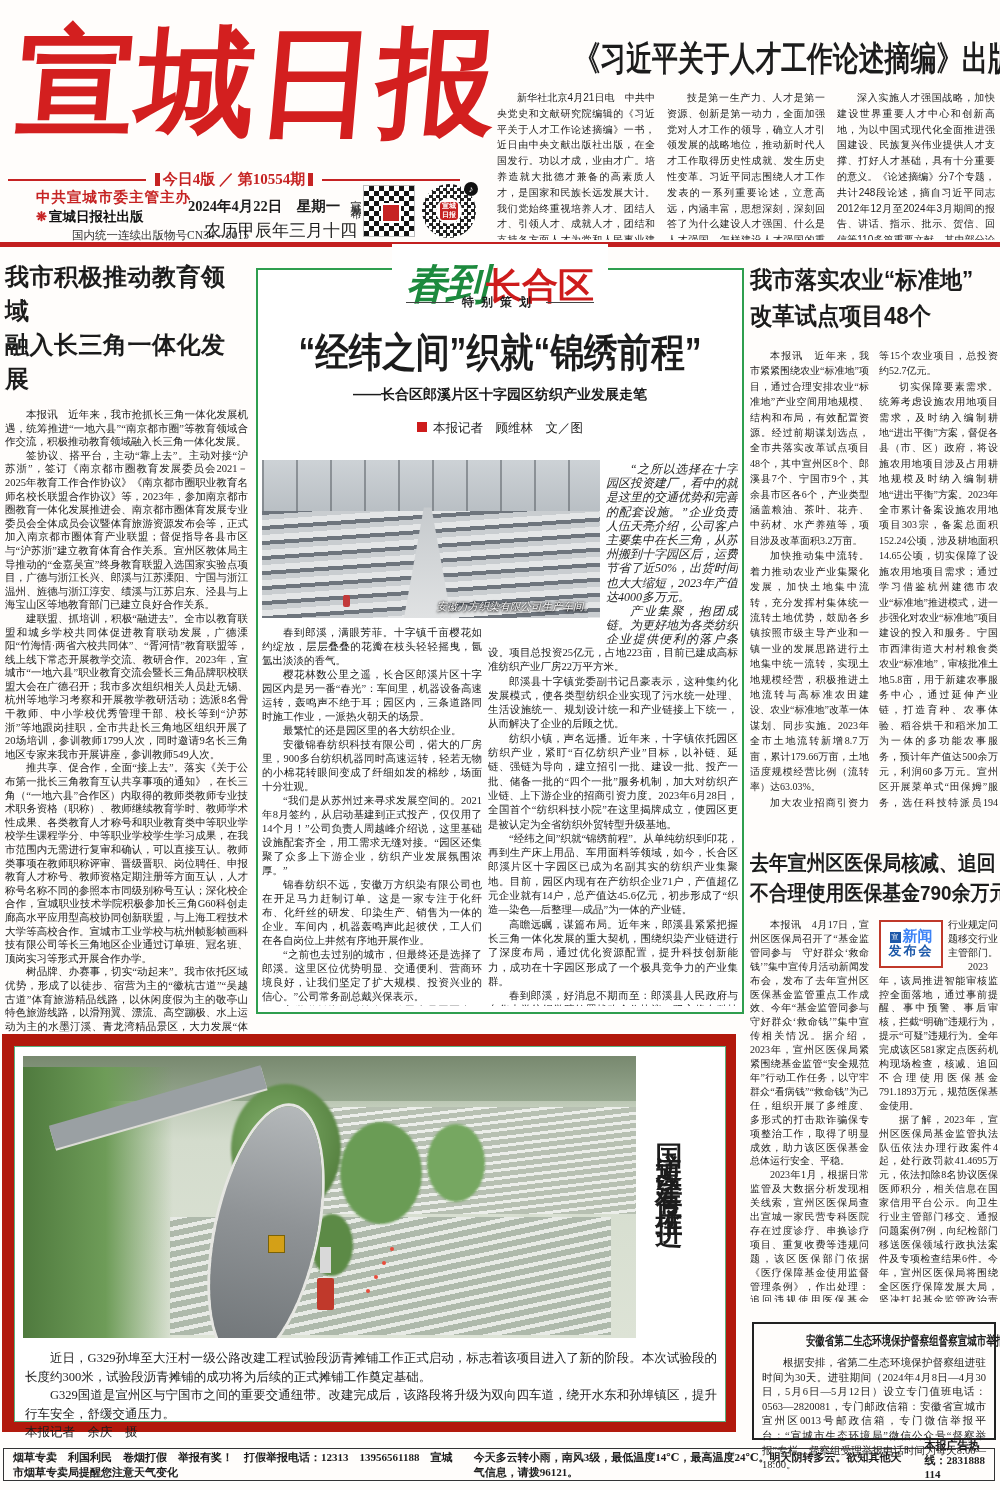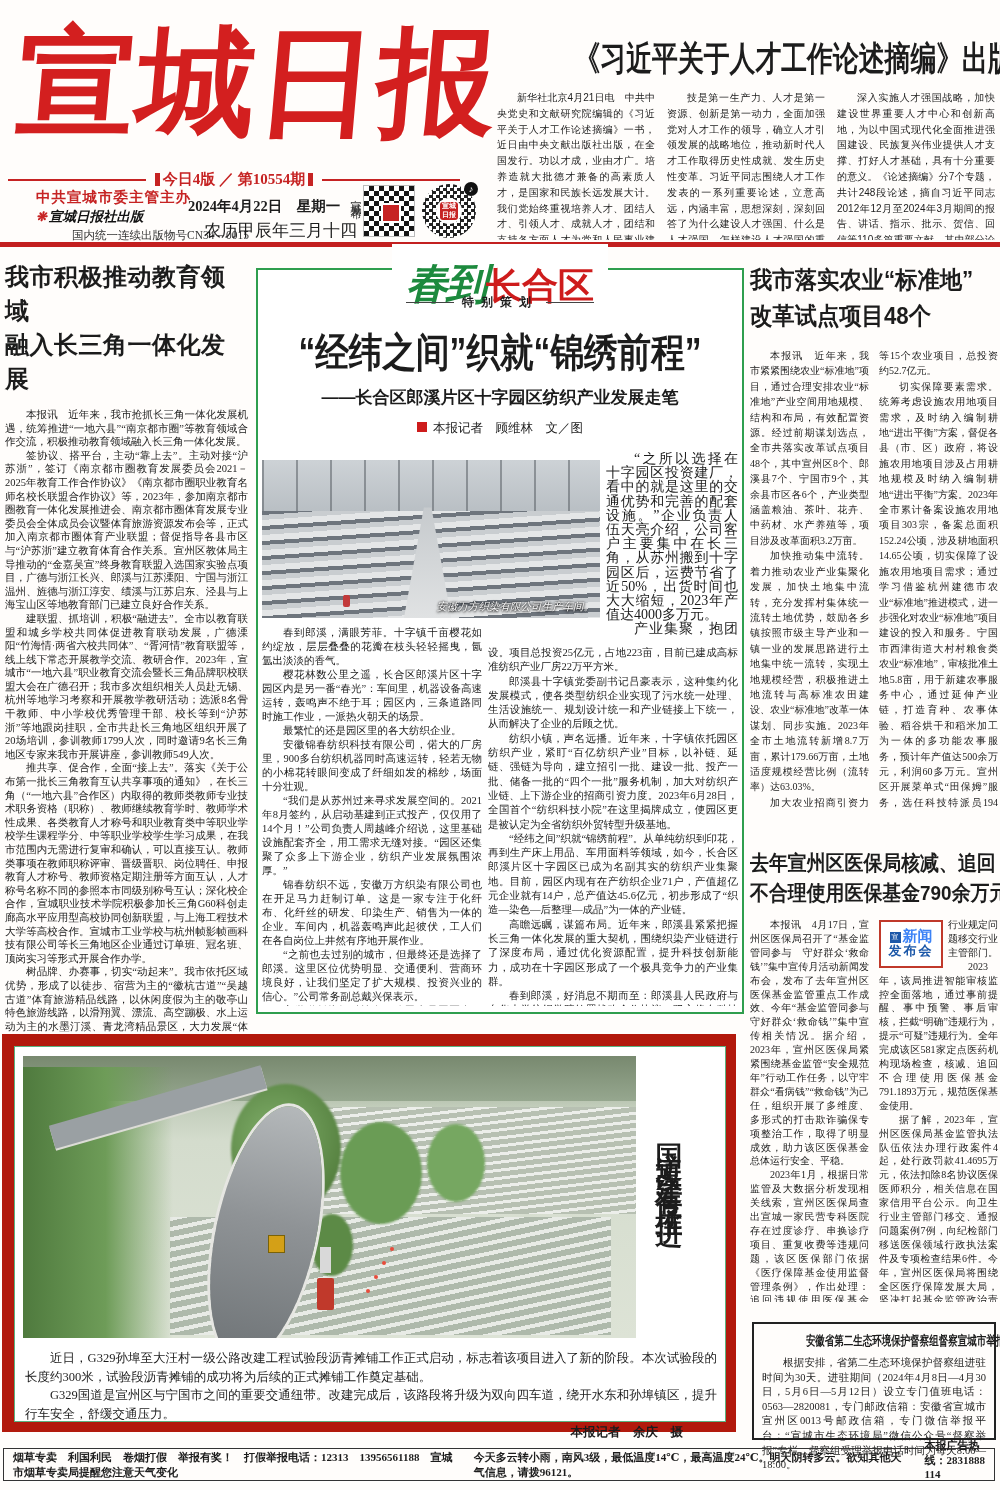--- a/index.html
+++ b/index.html
@@ -10,21 +10,21 @@
   .just p{margin:0;text-indent:2em;text-align:justify;}
   .cscale{display:inline-block;transform-origin:center;}
   
   #mast-title{left:18px;top:10px;font-size:118px;line-height:1.25;font-weight:900;color:#d31f1f;
               letter-spacing:2px;transform:skewX(-5deg);}
   #edition-row{left:8px;top:170px;width:452px;display:flex;align-items:center;gap:6px;}
   #edition-row .rline{flex:1;height:2px;background:#c62323;}
   #edition-text{color:#c62323;font-weight:bold;font-size:15px;}
   .redbar{display:inline-block;width:5px;height:13px;background:#c62323;vertical-align:-2px;margin:0 3px;}
   #org-line{left:36px;top:188px;font-size:14.5px;font-weight:bold;color:#c62323;letter-spacing:1px;}
-  #pub-line{left:36px;top:208px;font-size:13.5px;font-weight:bold;color:#111;font-style:italic;}
+  #pub-line{left:36px;top:208px;font-size:13.5px;font-weight:bold;color:#111;}
   .pub-icon{display:inline-block;color:#c62323;font-size:13px;margin-right:2px;}
   #issn-line{left:36px;top:228px;font-size:11.5px;color:#333;margin-left:36px;}
   #date-line{left:188px;top:197px;font-size:14.5px;font-weight:bold;}
   #lunar-line{left:204px;top:219px;font-size:17px;}
   #qr-label{left:348px;top:191px;writing-mode:vertical-rl;font-size:11px;letter-spacing:3px;color:#333;}
   .qr{left:364px;top:186px;width:50px;height:50px;background:repeating-conic-gradient(#151515 0% 25%,#fff 0% 50%) 0 0/10px 10px;outline:1px solid #bbb;}
   .qr .qr-core{position:absolute;left:17px;top:17px;width:16px;height:16px;background:#c62323;border:2px solid #fff;}
   .qr-c{left:422px;top:184px;width:54px;height:54px;border-radius:50%;background:repeating-conic-gradient(#222 0% 25%,#fff 0% 50%) 0 0/7px 7px;}
   .qr-c .core{position:absolute;left:14px;top:14px;width:26px;height:26px;border-radius:50%;background:#fff;display:flex;align-items:center;justify-content:center;}
   .qr-c .core .sq{width:18px;height:18px;background:#c62323;border-radius:3px;color:#fff;font-size:7px;line-height:9px;text-align:center;font-weight:bold;}
@@ -43,30 +43,30 @@
   
   #feature{left:256px;top:268px;width:484px;height:742px;border:2px solid #2f9e4e;background:#fff;}
   #f-banner{position:absolute;top:-26px;left:50%;transform:translateX(-50%);background:#fff;padding:12px 14px;white-space:nowrap;}
   #f-banner .spring{font-size:42px;font-weight:900;color:#1d8a3e;font-style:italic;letter-spacing:-2px;}
   #f-banner .zone{font-size:36px;font-weight:900;color:#ce1c1c;font-family:"Liberation Sans","DejaVu Sans",sans-serif;}
   #f-special{position:absolute;top:24px;left:0;width:100%;display:flex;align-items:center;justify-content:center;gap:8px;}
   #f-special .sline{width:48px;height:1px;background:#444;}
   #f-special .stxt{font-size:12px;font-weight:bold;letter-spacing:7px;}
   #f-title{position:absolute;top:56px;width:100%;text-align:center;font-weight:900;font-size:40px;line-height:52px;}
   #f-title .cscale{transform:scaleX(0.84);white-space:nowrap;}
-  #f-sub{position:absolute;top:116px;width:100%;text-align:center;font-weight:bold;font-size:17px;}
+  #f-sub{position:absolute;top:116px;width:100%;text-align:center;font-weight:bold;font-size:14px;}
   #f-byline{position:absolute;top:150px;width:100%;text-align:center;font-size:12.5px;}
   .red-sq{display:inline-block;width:10px;height:10px;background:#ce1c1c;margin-right:6px;}
   #f-photo{left:4px;top:190px;width:338px;height:158px;overflow:hidden;background:linear-gradient(180deg,#d7dadd 0,#c3c8cc 18%,#aeb4ba 30%,#9aa1a8 100%);}
   #f-photo .beams{position:absolute;left:0;top:0;width:100%;height:32%;background:repeating-linear-gradient(90deg,rgba(90,96,102,.55) 0 2px,transparent 2px 34px),linear-gradient(180deg,#cdd2d6,#b9bfc4);}
   #f-photo .rows{position:absolute;left:0;top:32%;width:100%;height:68%;background:repeating-linear-gradient(176deg,#6e757d 0 4px,#c9cdd0 4px 9px,#e4e6e7 9px 15px);}
   #f-photo .aisle{position:absolute;left:42%;top:30%;width:14%;height:70%;background:linear-gradient(180deg,#c6cacd,#e0e2e3);clip-path:polygon(42% 0,58% 0,100% 100%,0 100%);}
   #f-photo .worker{position:absolute;left:24%;bottom:7%;width:7px;height:12px;background:#c23a3a;border-radius:2px;}
   #f-caption{position:absolute;right:6px;bottom:4px;color:#fff;font-size:10.5px;font-style:italic;text-shadow:0 1px 3px #000,0 0 2px #000;}
-  #f-side{left:348px;top:182px;width:132px;height:184px;overflow:hidden;font-size:14px;line-height:14.2px;}
+  #f-side{left:348px;top:192px;width:132px;height:184px;overflow:hidden;font-size:12px;line-height:14.2px;font-style:italic;}
   #f-colL{left:4px;top:356px;width:220px;height:380px;overflow:hidden;font-size:10.5px;line-height:14px;}
   #f-colR{left:230px;top:376px;width:250px;height:360px;overflow:hidden;font-size:10.5px;line-height:14.3px;}
   
   #r1{left:750px;top:262px;width:248px;}
   .r1-title{font-size:24px;line-height:36px;font-weight:900;}
   .r1-title .cscale{transform-origin:left;transform:scaleX(0.93);white-space:nowrap;display:inline-block;}
   #r1-cols{display:flex;gap:10px;margin-top:14px;}
   #r1-cols .rcol{width:119px;height:462px;overflow:hidden;font-size:10px;line-height:15.4px;}
   #r2{left:750px;top:848px;width:248px;}
   .r2-title{font-size:21px;line-height:30px;font-weight:900;}
@@ -94,21 +94,21 @@
       box-shadow:95px 24px 0 -14px #6a9c55,170px 14px 0 -26px #76a761,46px 96px 0 -34px #5c8a46,-30px 70px 0 -40px #6fa05a;filter:blur(1px);}
   #road-photo .road{position:absolute;left:27%;bottom:-8%;width:100px;height:92%;background:linear-gradient(180deg,#b4b8ba 0,#8f9396 45%,#6f7477 100%);
       transform:rotate(12deg);transform-origin:bottom center;border-radius:50px/130px;box-shadow:0 0 0 3px #e6e6e2;}
   #road-photo .road2{position:absolute;left:4%;top:14%;width:220px;height:24px;background:#9aa0a3;transform:rotate(-16deg);box-shadow:0 2px 0 #dcdcd6;}
   #road-photo .truck{position:absolute;left:48%;bottom:10%;width:17px;height:32px;background:#c0392b;border-radius:2px;box-shadow:0 -34px 0 -3px #d9d9d9;}
   #road-photo .paver{position:absolute;left:40%;bottom:30%;width:15px;height:16px;background:#d4a017;border:1px solid #7a6208;}
   #road-photo .cones{position:absolute;left:56%;bottom:16%;width:4px;height:4px;background:#e74c3c;border-radius:50%;
       box-shadow:8px -14px 0 #e74c3c,16px -28px 0 #e74c3c,24px -42px 0 #e74c3c;}
   #vert-title{left:636px;top:75px;height:230px;writing-mode:vertical-rl;font-size:27px;font-weight:900;letter-spacing:11px;}
   #photo-caption{left:10px;top:302px;width:692px;font-size:12.5px;line-height:18.5px;}
-  #photo-credit{text-align:right;padding-right:34px;font-weight:bold;}
+  #photo-credit{text-align:left;padding-right:34px;font-weight:normal;}
   
   #footer{left:3px;top:1448px;width:990px;height:31px;border:1px solid #333;display:flex;align-items:flex-end;font-size:11px;font-weight:bold;}
   #footer .cell{display:flex;align-items:center;padding:0 9px;}
   #footer .c1{width:442px;}
   #footer .c2{width:432px;}
   #footer .c3{flex:1;}
   #footer .vdiv{width:1px;background:#333;}
 </style>
 </head>
 <body>

